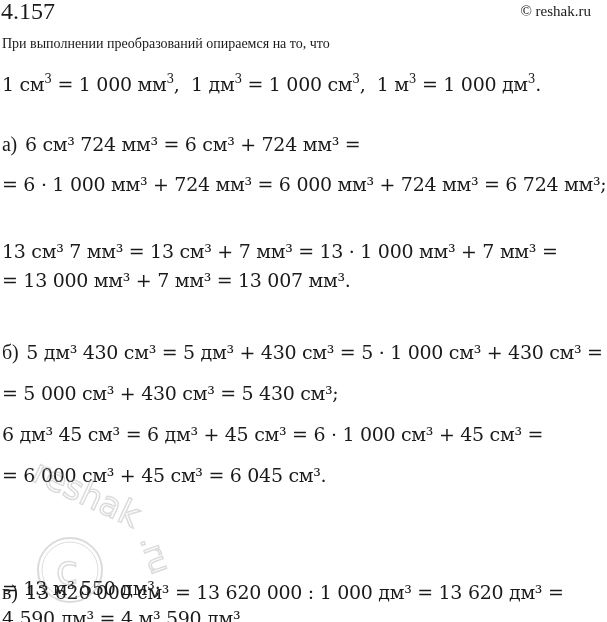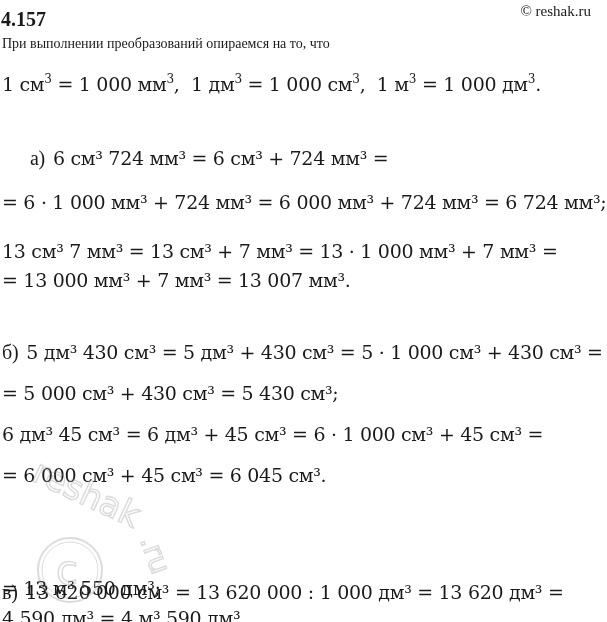--- a/index.html
+++ b/index.html
@@ -23,23 +23,23 @@
     line-height: 24px;
   }
   .math {
     font-family: "DejaVu Serif", "Liberation Serif", serif;
     font-size: 19px;
     letter-spacing: -0.3px;
   }
   .title {
     position: absolute;
     left: 1px;
-    top: 8px;
-    font-weight: bold;
-    font-size: 20px;
+    top: 0px;
+    font-weight: normal;
+    font-size: 24px;
     line-height: 22px;
   }
   .copyright {
     position: absolute;
     right: 16px;
     top: 0px;
     font-size: 15px;
     line-height: 22px;
   }
   sup {
@@ -69,24 +69,24 @@
 <div class="copyright">© reshak.ru</div>
 
 <div class="line" style="top:32px;">При выполнении преобразований опираемся на то, что</div>
 
 <div class="line math" style="top:72px;">
   <span><span>1 см</span><sup>3</sup> = <span>1 000 мм</span><sup>3</sup>,&nbsp; </span>
   <span><span>1 дм</span><sup>3</sup> = <span>1 000 см</span><sup>3</sup>,&nbsp; </span>
   <span><span>1 м</span><sup>3</sup> = <span>1 000 дм</span><sup>3</sup>.</span>
 </div>
 
-<div class="line math" style="top:146px;margin-left:28px;">
+<div class="line math" style="top:132px;">
   <span class="label">а)</span><span class="eq">6 см³ 724 мм³ = 6 см³ + 724 мм³ =</span>
 </div>
-<div class="line math" style="top:190px;">= 6 · 1 000 мм³ + 724 мм³ = 6 000 мм³ + 724 мм³ = 6 724 мм³;</div>
+<div class="line math" style="top:172px;">= 6 · 1 000 мм³ + 724 мм³ = 6 000 мм³ + 724 мм³ = 6 724 мм³;</div>
 <div class="line math" style="top:227px;margin-top:12px;">13 см³ 7 мм³ = 13 см³ + 7 мм³ = 13 · 1 000 мм³ + 7 мм³ =</div>
 <div class="line math" style="top:268px;">= 13 000 мм³ + 7 мм³ = 13 007 мм³.</div>
 
 <div class="line math" style="top:340px;">
   <span class="label">б)</span><span class="eq">5 дм³ 430 см³ = 5 дм³ + 430 см³ = 5 · 1 000 см³ + 430 см³ =</span>
 </div>
 <div class="line math" style="top:381px;">= 5 000 см³ + 430 см³ = 5 430 см³;</div>
 <div class="line math" style="top:422px;">6 дм³ 45 см³ = 6 дм³ + 45 см³ = 6 · 1 000 см³ + 45 см³ =</div>
 <div class="line math" style="top:463px;">= 6 000 см³ + 45 см³ = 6 045 см³.</div>
 

